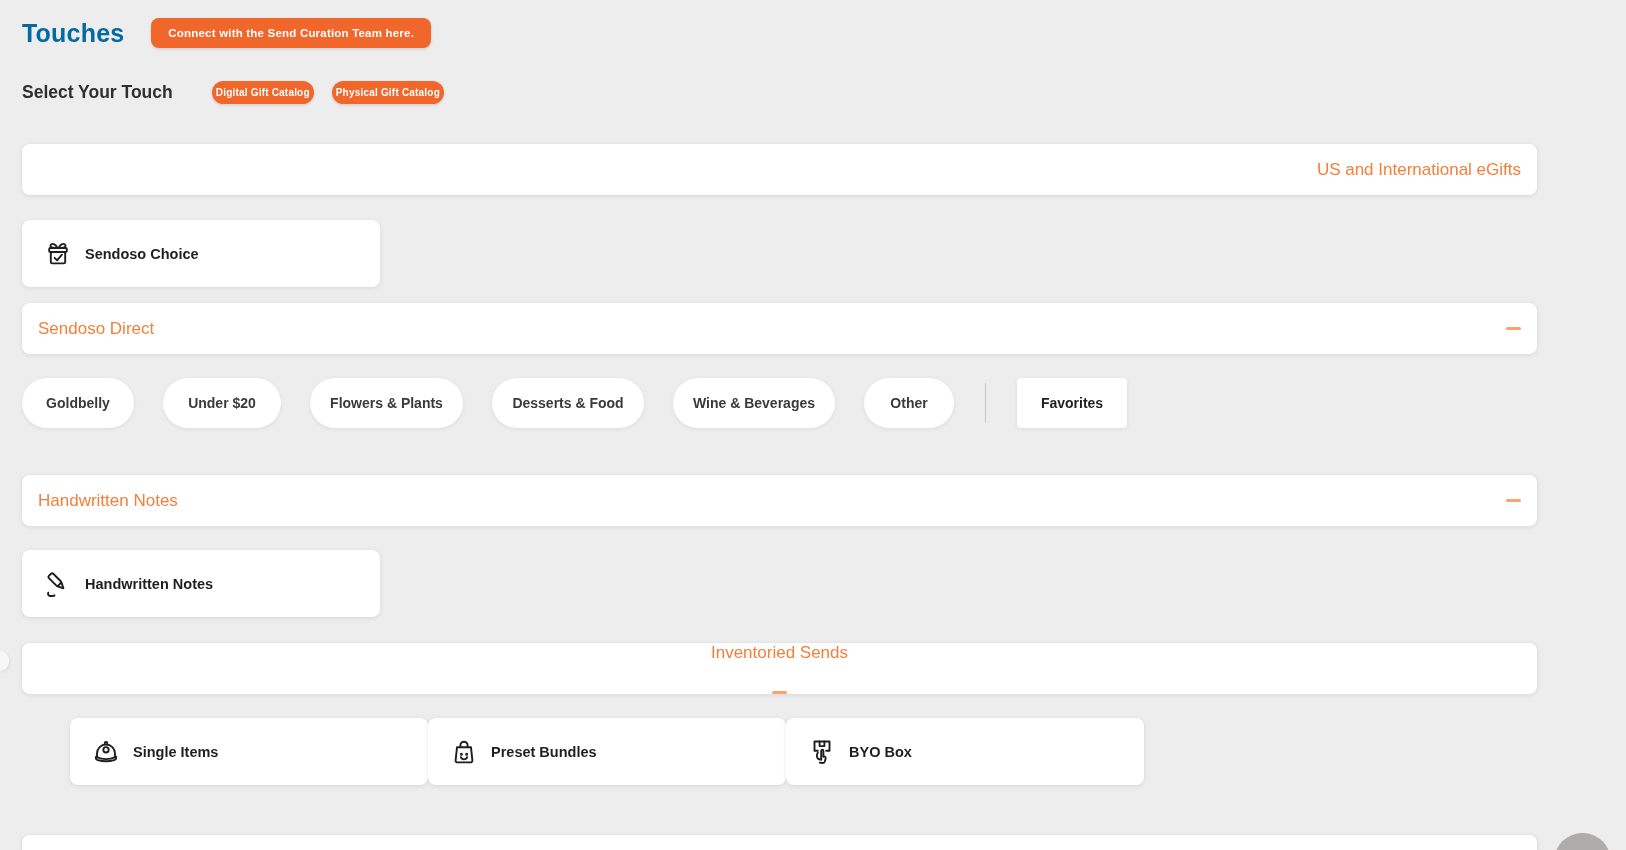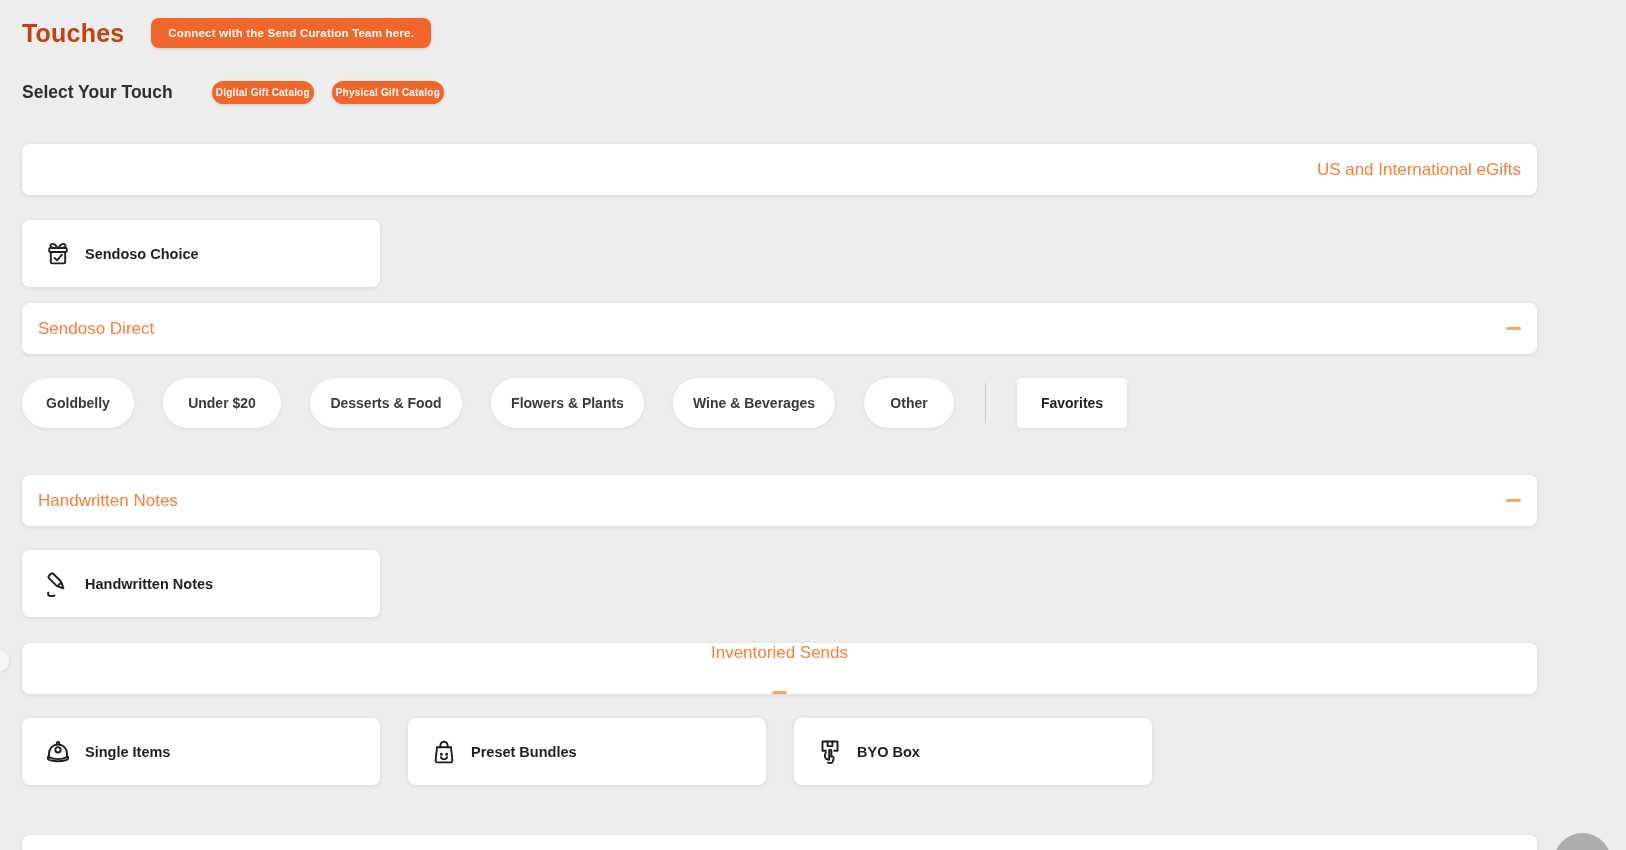--- a/index.html
+++ b/index.html
@@ -6,21 +6,21 @@
   body{
     width:1626px;height:850px;position:relative;overflow:hidden;
     background:#EDEDED;
     font-family:"Liberation Sans",sans-serif;
     -webkit-font-smoothing:antialiased;
   }
   .content{position:absolute;left:22px;top:0;width:1515px;}
 
   
   .header-row{display:flex;align-items:center;gap:27px;margin-top:18px;}
-  .page-title{font-size:25px;font-weight:700;color:#c2410c;letter-spacing:.2px;}
+  .page-title{font-size:25px;font-weight:700;color:#0369a1;letter-spacing:.2px;}
   .connect-btn{
     background:#F1662A;color:#FFFFFF;border:none;cursor:pointer;
     font-family:"Liberation Sans",sans-serif;
     font-size:11.5px;font-weight:700;letter-spacing:.2px;
     padding:9px 17px;border-radius:8px;
     box-shadow:0 1px 3px rgba(0,0,0,.15);
   }
   .subheader-row{display:flex;align-items:center;margin-top:33px;}
   .sub-title{font-size:17.5px;font-weight:700;color:#2F2F2F;}
   .catalog-pill{
@@ -44,21 +44,21 @@
   .minus-icon{width:15px;height:3px;background:#F9A468;border-radius:1.5px;cursor:pointer;}
 
   
   .card{
     background:#FFFFFF;border-radius:8px;width:358px;height:67px;
     box-shadow:0 1px 5px rgba(0,0,0,.09);
     display:flex;align-items:center;gap:11px;
     padding-left:20px;box-sizing:border-box;cursor:pointer;
   }
   .card-label{font-size:14.5px;font-weight:700;color:#1F1F1F;}
-  .cards-row{display:flex;gap:28px;}
+  .cards-row{display:flex;margin-left:48px;}
   .icon-wrap{width:32px;height:32px;display:flex;align-items:center;justify-content:center;}
 
   
   .pill-row{display:flex;align-items:center;}
   .filter-pill{
     background:#FFFFFF;border:none;cursor:pointer;border-radius:999px;height:50px;
     display:flex;align-items:center;justify-content:center;
     font-family:"Liberation Sans",sans-serif;
     font-size:14px;font-weight:600;color:#3A3A3A;
     box-shadow:0 1px 4px rgba(0,0,0,.07);
@@ -132,22 +132,22 @@
   </div>
 
   <div class="section-bar mt-bar2">
     <div class="section-title">Sendoso Direct</div>
     <div class="minus-icon"></div>
   </div>
 
   <div class="pill-row mt-pills">
     <button class="filter-pill w1">Goldbelly</button>
     <button class="filter-pill w2">Under $20</button>
+    <button class="filter-pill w4">Flowers &amp; Plants</button>
     <button class="filter-pill w3">Desserts &amp; Food</button>
-    <button class="filter-pill w4">Flowers &amp; Plants</button>
     <button class="filter-pill w5">Wine &amp; Beverages</button>
     <button class="filter-pill w6">Other</button>
     <div class="pill-divider"></div>
     <button class="favorites-btn">Favorites</button>
   </div>
 
   <div class="section-bar mt-bar3">
     <div class="section-title">Handwritten Notes</div>
     <div class="minus-icon"></div>
   </div>

